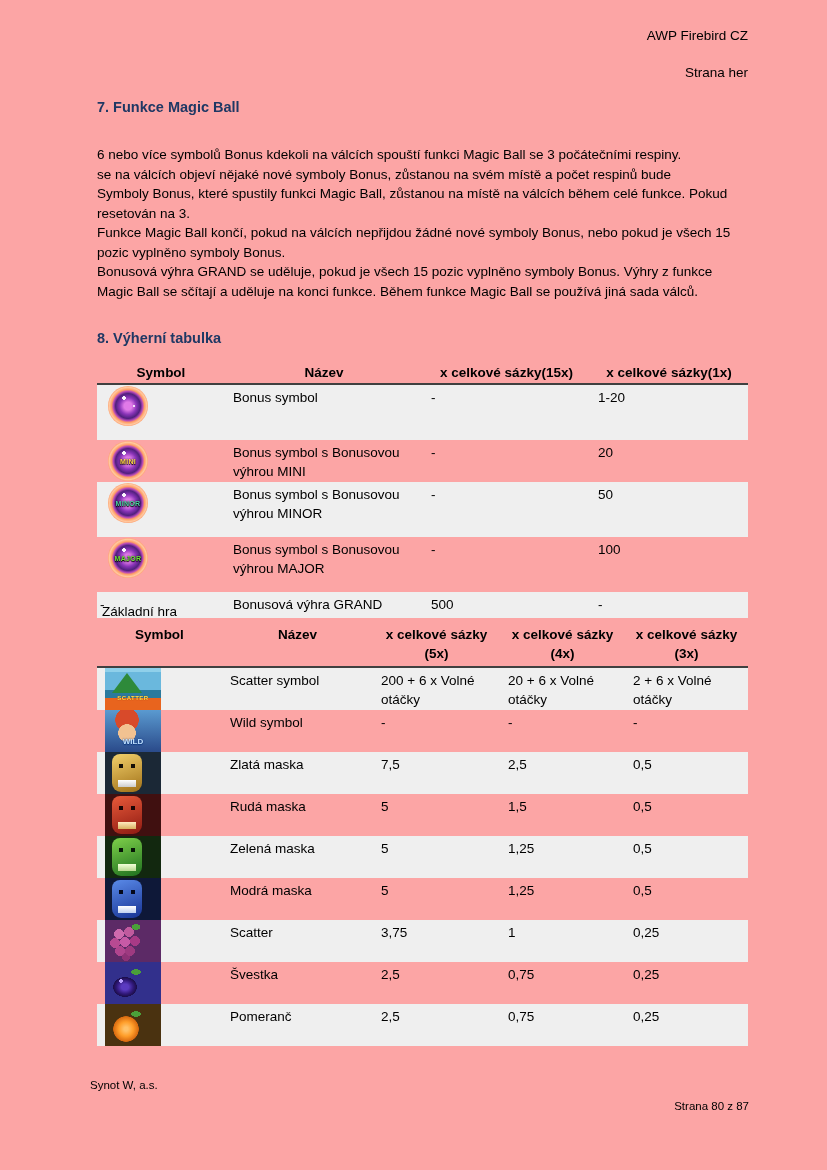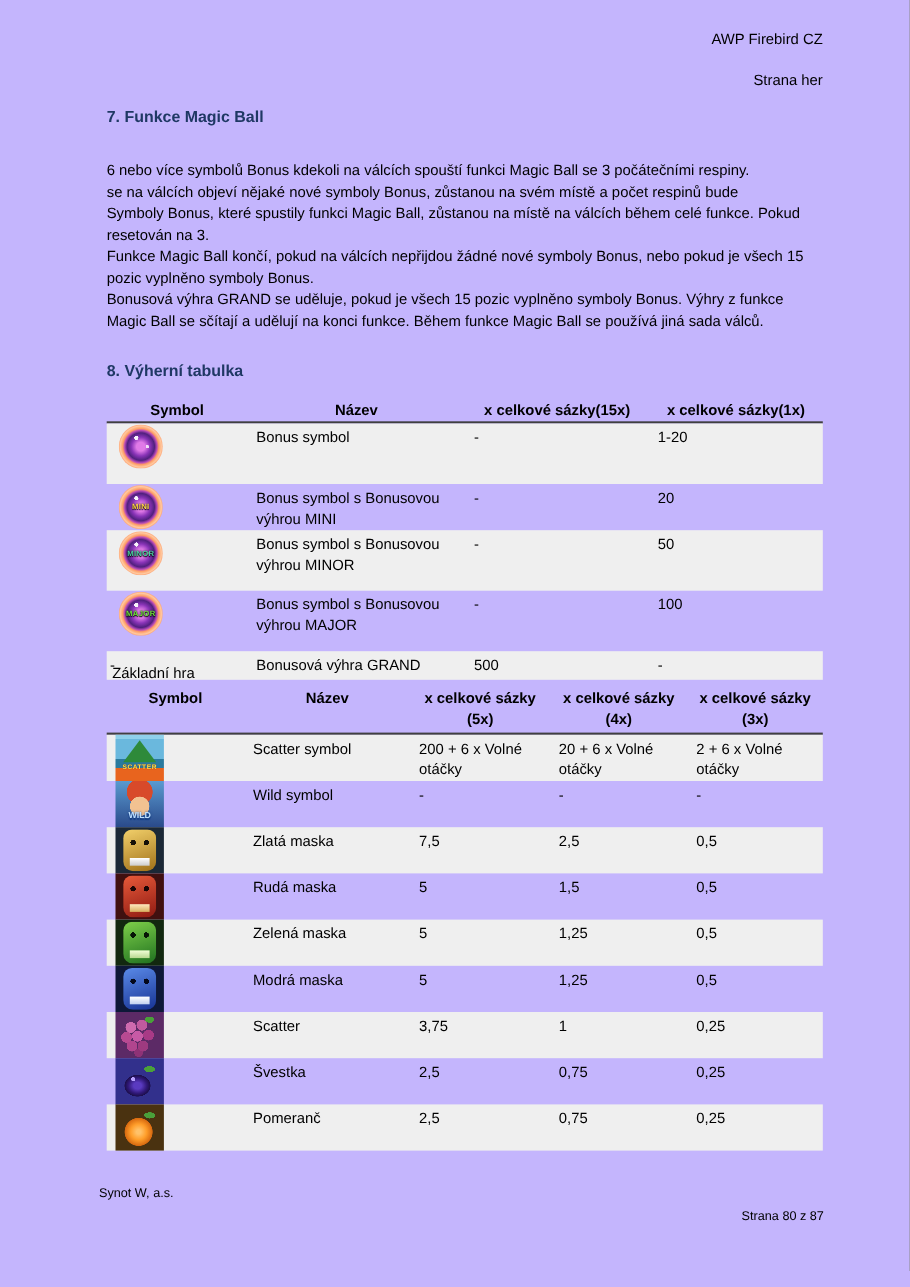--- a/index.html
+++ b/index.html
@@ -1,16 +1,16 @@
 <!DOCTYPE html>
 <html><head>
 <meta charset="utf-8">
 <style>
   html,body{margin:0;padding:0;background:#888;}
-  .page{position:relative;width:827px;height:1170px;margin:0 auto;background:#c4b5fd;
+  .page{position:relative;width:827px;height:1170px;margin:0 auto;background:#fca5a5;
         font-family:"Liberation Sans",sans-serif;color:#000;overflow:hidden;}
 
   
   .doc-header{position:absolute;top:27px;right:79px;text-align:right;font-size:13.5px;line-height:17px;}
   .doc-header .l2{margin-top:20px;}
 
   
   .sec-title{position:absolute;left:97px;font-size:14.5px;font-weight:bold;color:#1f3864;}
   .s7{top:99px;}
   .s8{top:330px;}
@@ -51,21 +51,21 @@
     background:
       radial-gradient(circle 2px at 16px 12px,rgba(255,255,255,.95) 90%,transparent),
       radial-gradient(circle 1.5px at 26px 20px,rgba(255,255,255,.8) 90%,transparent),
       radial-gradient(circle at 50% 50%,#e07ae8 0 14%,#8a34b8 30%,#50207e 44%,#b84ab8 52%,
         #ff9e66 58%,#ffc9a0 66%,#ff8048 76%,#ffdcc2 86%,#ffa877 100%);}
   .orb .lbl{position:absolute;inset:0;display:flex;align-items:center;justify-content:center;
     font-size:7px;font-weight:bold;letter-spacing:.3px;text-shadow:0 0 2px #000,0 1px 1px #000;}
   .lbl-mini{color:#ffd24a;} .lbl-minor{color:#4ad0a0;} .lbl-major{color:#6ee03a;}
 
   
-  .sym-tile{position:relative;width:44px;height:42px;overflow:hidden;flex:none;}
+  .sym-tile{position:relative;width:44px;height:42px;overflow:hidden;flex:none;padding-left:12px;}
   .cap{position:absolute;left:0;right:0;bottom:2px;text-align:center;font-weight:bold;}
 
   .tl-scatter{background:linear-gradient(#8fd0ea 0 10%,#6ab8dd 10% 52%,#2a7a9e 52% 72%,#e8641e 72% 100%);}
   .tl-scatter::before{content:"";position:absolute;left:7px;top:5px;width:0;height:0;
     border-left:15px solid transparent;border-right:15px solid transparent;border-bottom:20px solid #2e8a3a;}
   .tl-scatter .cap{font-size:6px;color:#ffe24a;text-shadow:0 0 1px #802000;letter-spacing:.5px;}
 
   .tl-wild{background:
       radial-gradient(circle 9px at 22px 23px,#f2c291 96%,transparent),
       radial-gradient(circle 12px at 22px 10px,#d84a2a 96%,transparent),
@@ -132,21 +132,21 @@
   <div class="sec-title s7">7. Funkce Magic Ball</div>
 
   <div class="body7">
     <div class="pline">6 nebo více symbolů Bonus kdekoli na válcích spouští funkci Magic Ball se 3 počátečními respiny.</div>
     <div class="pline">se na válcích objeví nějaké nové symboly Bonus, zůstanou na svém místě a počet respinů bude</div>
     <div class="pline">Symboly Bonus, které spustily funkci Magic Ball, zůstanou na místě na válcích během celé funkce. Pokud</div>
     <div class="pline">resetován na 3.</div>
     <div class="pline">Funkce Magic Ball končí, pokud na válcích nepřijdou žádné nové symboly Bonus, nebo pokud je všech 15</div>
     <div class="pline">pozic vyplněno symboly Bonus.</div>
     <div class="pline">Bonusová výhra GRAND se uděluje, pokud je všech 15 pozic vyplněno symboly Bonus. Výhry z funkce</div>
-    <div class="pline">Magic Ball se sčítají a udělují na konci funkce. Během funkce Magic Ball se používá jiná sada válců.</div>
+    <div class="pline">Magic Ball se sčítají a uděluje na konci funkce. Během funkce Magic Ball se používá jiná sada válců.</div>
   </div>
 
   <div class="sec-title s8">8. Výherní tabulka</div>
 
   <div class="tbl t1">
     <div class="tr hd">
       <div class="td w1">Symbol</div>
       <div class="td w2">Název</div>
       <div class="td w3">x celkové sázky(15x)</div>
       <div class="td w4">x celkové sázky(1x)</div>

